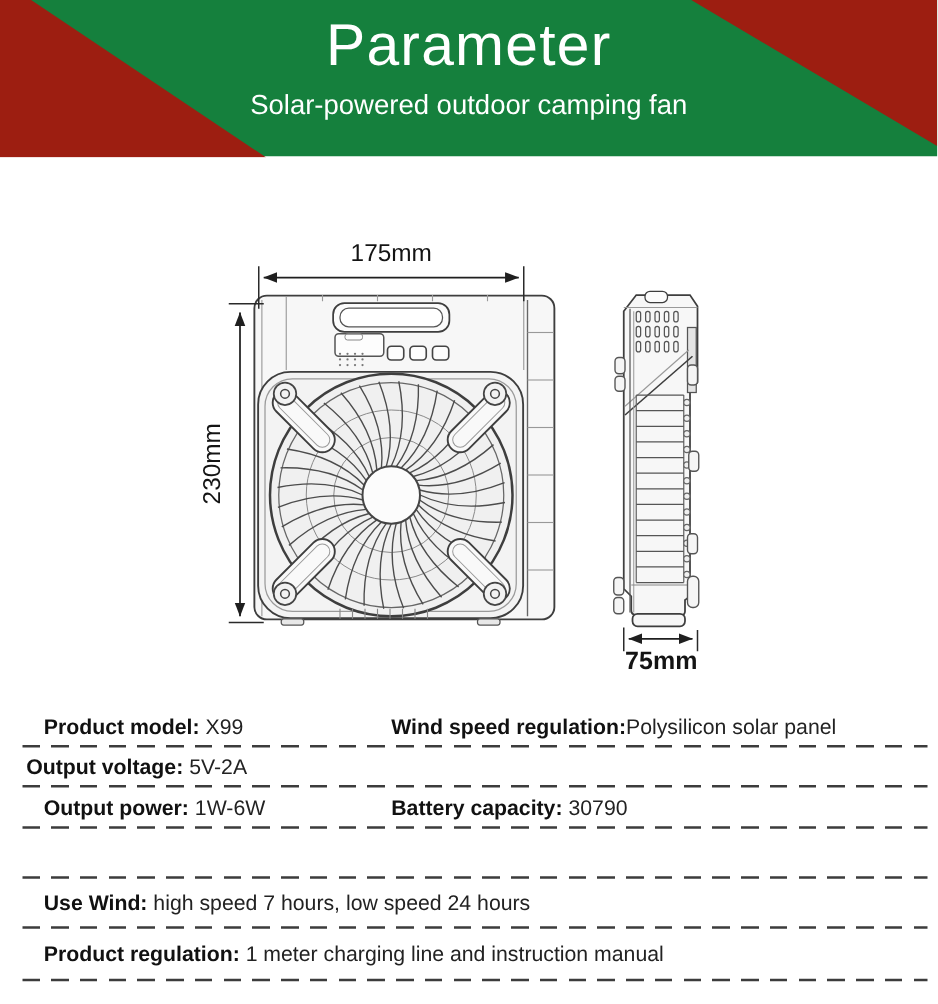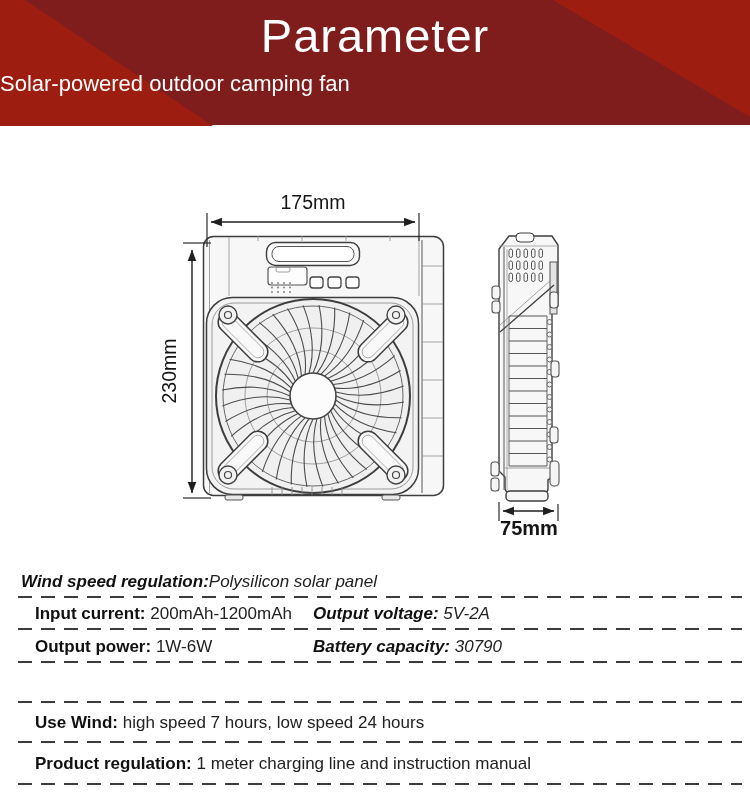--- a/index.html
+++ b/index.html
@@ -1,42 +1,42 @@
 <!DOCTYPE html>
 <html><head>
 <meta charset="utf-8">
 <style>
   html,body{margin:0;padding:0;background:#fff;}
   .page{position:relative;width:750px;height:803px;background:#fff;overflow:hidden;
         font-family:"Liberation Sans","DejaVu Sans",sans-serif;color:#1c1c1c;}
   
-  .banner{position:absolute;top:0;left:0;width:750px;height:125px;background:#7f1d1d;}
+  .banner{position:absolute;top:0;left:0;width:750px;height:125px;background:#15803d;}
   .tri{position:absolute;top:0;}
   .tri-left{left:0;width:213px;height:126px;background:#9d1e11;
             clip-path:polygon(0 0,11.7% 0,100% 100%,0 100%);}
   .tri-right{right:0;width:197px;height:117px;background:#9d1e11;
              clip-path:polygon(0 0,100% 0,100% 100%);}
   .banner h1{position:absolute;top:8px;left:0;width:100%;margin:0;text-align:center;
              color:#fff;font-size:47px;font-weight:400;letter-spacing:1px;z-index:2;}
-  .banner p{position:absolute;top:71px;left:0;width:100%;margin:0;
+  .banner p{position:absolute;top:71px;left:0;width:100%;margin:0;text-align:center;
             color:#fff;font-size:22px;font-weight:400;z-index:2;}
   
   .diagram{position:absolute;top:160px;left:0;}
   .dimtext{fill:#141414;font-size:19.5px;font-weight:500;}
   .dimtext.bold{font-size:20px;font-weight:700;}
   .dimline{stroke:#1f1f1f;stroke-width:1.4;}
   .tick{stroke:#2a2a2a;stroke-width:1.2;}
   
   .specs{position:absolute;top:565px;left:18px;width:724px;font-size:17px;}
   .srow{position:relative;display:flex;align-items:center;white-space:nowrap;}
   .srow::after{content:"";position:absolute;left:0;right:0;bottom:0;height:1.6px;
                background:repeating-linear-gradient(90deg,#3c3c3c 0 14px,transparent 14px 23px);}
   .r1{height:33px}.r2{height:32px}.r3{height:33px}.r4{height:40px}.r5{height:40px}.r6{height:42px}
   .c1{width:292px;padding-left:17px;box-sizing:border-box;}
-  .c2{flex:1;padding-left:3px;font-style:italic;}
+  .c2{flex:1;padding-left:3px;}
   .full{padding-left:17px;}
   .lbl{font-weight:700;color:#111;}
   .val{color:#222;}
 </style>
 </head>
 <body>
 
 <div class="page">
 
   <header class="banner">
@@ -279,24 +279,24 @@
     <g>
       <line class="tick" x1="499" y1="502" x2="499" y2="521"></line>
       <line class="tick" x1="558" y1="504" x2="558" y2="521"></line>
       <line class="dimline" x1="503" y1="511" x2="554" y2="511" marker-start="url(#arr)" marker-end="url(#arr)"></line>
       <text class="dimtext bold" x="529" y="535" text-anchor="middle">75mm</text>
     </g>
   </svg>
 
   <section class="specs">
     <div class="srow r1">
+      <div class="c1"><span class="lbl">Product model:</span><span class="val"> X99</span></div>
       <div class="c2"><span class="lbl">Wind speed regulation:</span><span class="val">Polysilicon solar panel</span></div>
     </div>
     <div class="srow r2">
-      <div class="c1"><span class="lbl">Input current:</span><span class="val"> 200mAh-1200mAh</span></div>
       <div class="c2"><span class="lbl">Output voltage:</span><span class="val"> 5V-2A</span></div>
     </div>
     <div class="srow r3">
       <div class="c1"><span class="lbl">Output power:</span><span class="val"> 1W-6W</span></div>
       <div class="c2"><span class="lbl">Battery capacity:</span><span class="val"> 30790</span></div>
     </div>
     <div class="srow r4">
     </div>
     <div class="srow r5">
       <div class="full"><span class="lbl">Use Wind:</span><span class="val"> high speed 7 hours, low speed 24 hours</span></div>

